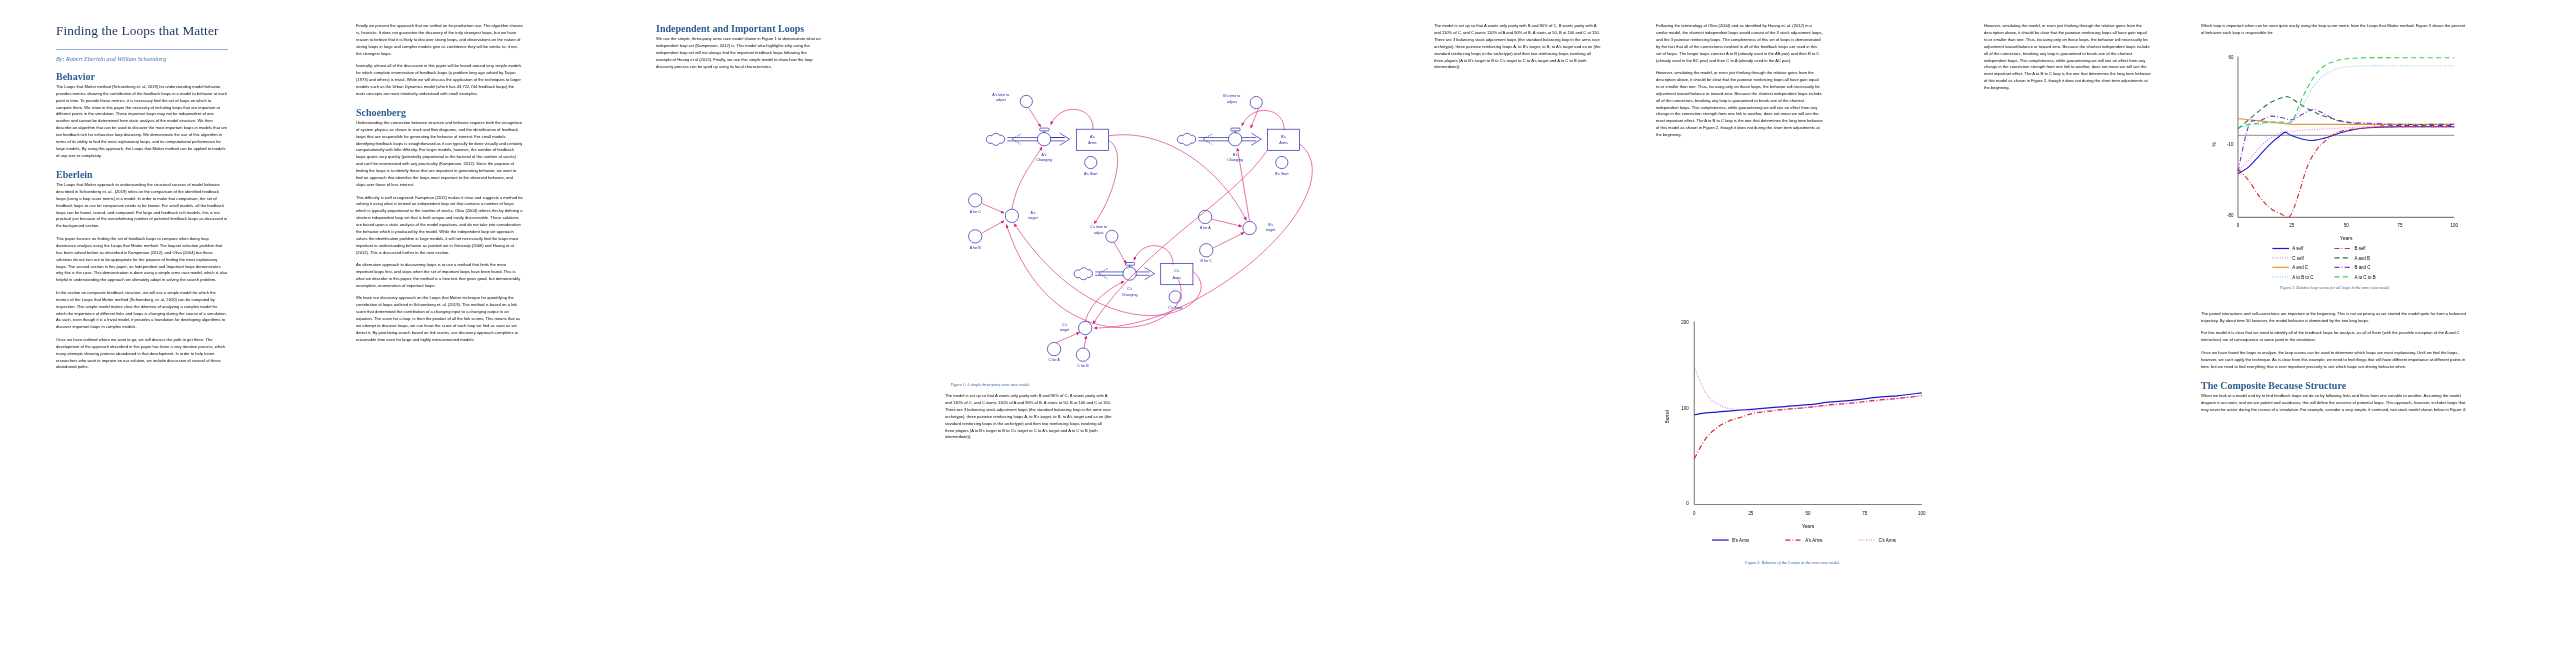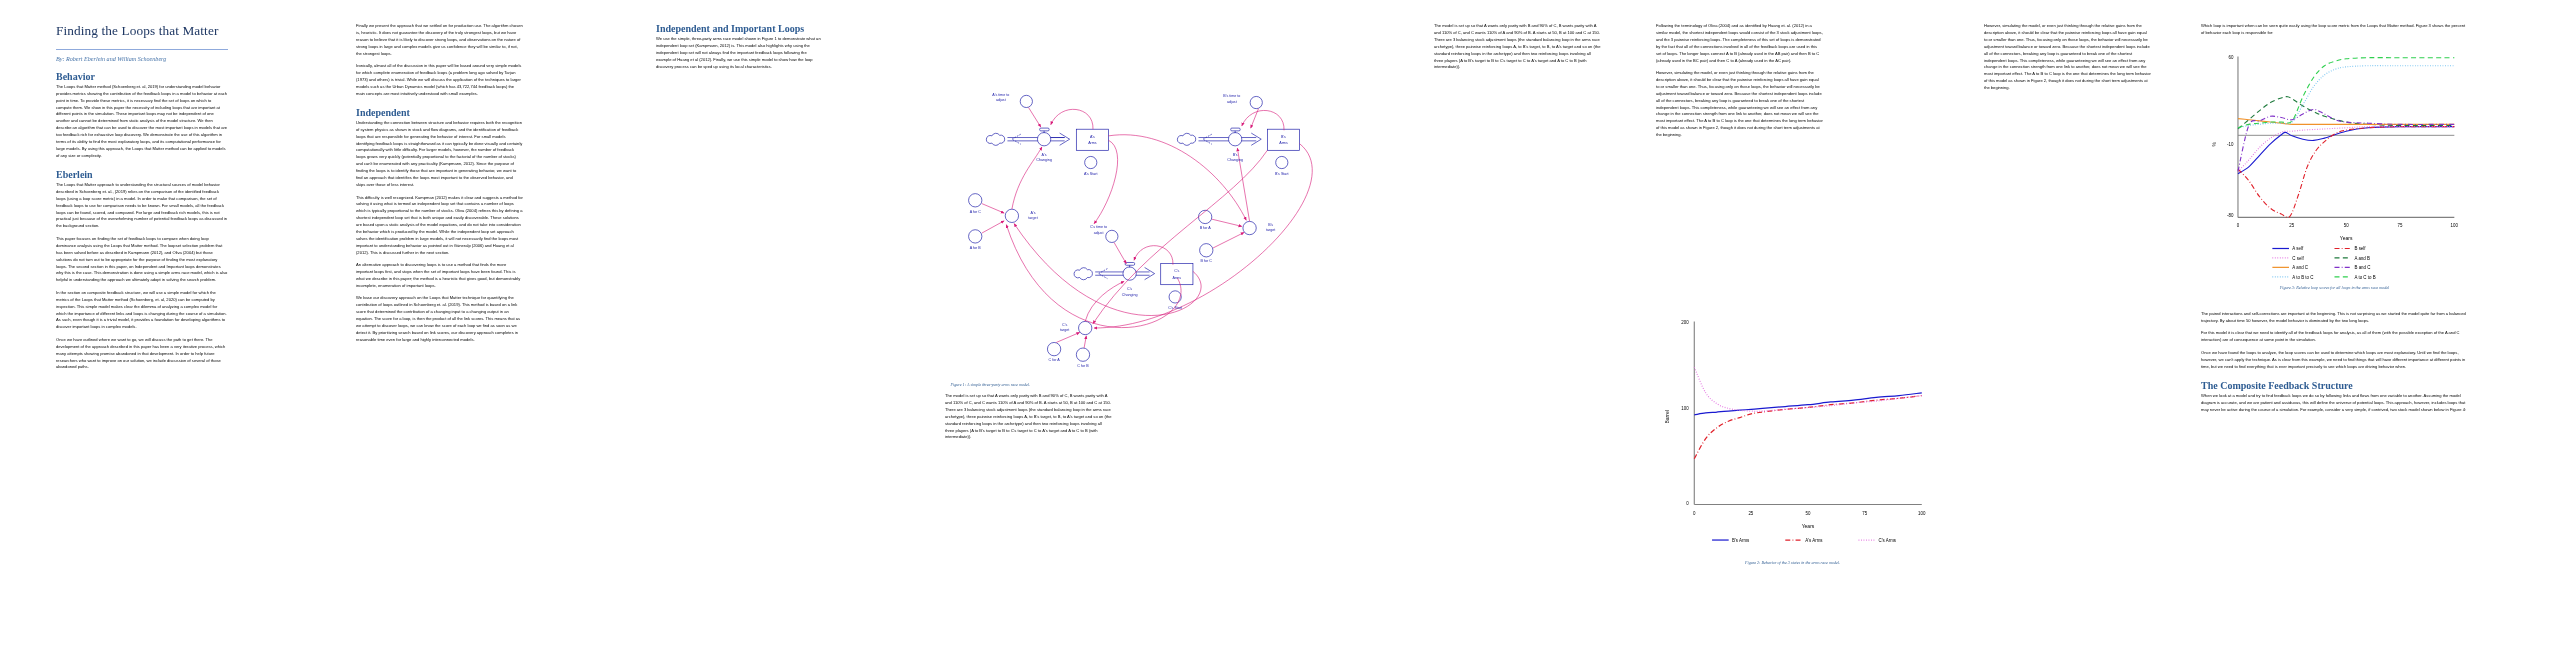--- a/index.html
+++ b/index.html
@@ -48,21 +48,21 @@
       <p class="body">In the section on composite feedback structure, we will use a simple model for which the metrics of the Loops that Matter method (Schoenberg, et. al, 2020) can be computed by inspection. This simple model makes clear the dilemma of analyzing a complex model for which the importance of different links and loops is changing during the course of a simulation. As such, even though it is a trivial model, it provides a foundation for developing algorithms to discover important loops in complex models.</p>
       <p class="body">Once we have outlined where we want to go, we will discuss the path to get there. The development of the approach described in this paper has been a very iterative process, which many attempts showing promise abandoned in that development. In order to help future researchers who want to improve on our solution, we include discussion of several of those abandoned paths.</p>
     </div>
   </div>
 
   <div class="col" id="c2">
     <div style="margin-top:23px;">
       <p class="body">Finally we present the approach that we settled on for production use. The algorithm chosen is, heuristic. It does not guarantee the discovery of the truly strongest loops, but we have reason to believe that it is likely to discover strong loops, and observations on the nature of strong loops in large and complex models give us confidence they will be similar to, if not, the strongest loops.</p>
       <p class="body">Ironically, almost all of the discussion in this paper will be based around very simple models for which complete enumeration of feedback loops (a problem long ago solved by Tarjan (1973) and others) is trivial.  While we will discuss the application of the techniques to larger models such as the Urban Dynamics model (which has 43,722,744 feedback loops) the main concepts are most intuitively understood with small examples.</p>
 
-      <h2 class="sec">Independent</h2>
+      <h2 class="sec">Schoenberg</h2>
       <p class="body">Understanding the connection between structure and behavior requires both the recognition of system physics as shown in stock and flow diagrams, and the identification of feedback loops that are responsible for generating the behavior of interest. For small models identifying feedback loops is straightforward as it can typically be done visually and certainly computationally with little difficulty. For larger models, however, the number of feedback loops grows very quickly (potentially proportional to the factorial of the number of stocks) and can't be enumerated with any practicality (Kampmann, 2012). Since the purpose of finding the loops is to identify those that are important in generating behavior, we want to find an approach that identifies the loops most important to the observed behavior, and skips over those of less interest.</p>
       <p class="body">This difficulty is well recognized. Kampman (2012) makes it clear and suggests a method for solving it using what is termed an independent loop set that contains a number of loops which is typically proportional to the number of stocks. Oliva (2004) refines this by defining a shortest independent loop set that is both unique and easily discoverable.  These solutions are based upon a static analysis of the model equations, and do not take into consideration the behavior which is produced by the model. While the independent loop set approach solves the identification problem in large models, it will not necessarily find the loops most important to understanding behavior as pointed out in Güneralp (2006) and Huang et al (2012). This is discussed further in the next section.</p>
       <p class="body">An alternative approach to discovering loops is to use a method that finds the more important loops first, and stops when the set of important loops have been found. This is what we describe in this paper; the method is a heuristic that gives good, but demonstrably incomplete, enumeration of important loops.</p>
       <p class="body">We base our discovery approach on the Loops that Matter technique for quantifying the contribution of loops outlined in Schoenberg et. al. (2019). This method is based on a link score that determined the contribution of a changing input to a changing output in an equation. The score for a loop, is then the product of all the link scores. This means that as we attempt to discover loops, we can know the score of each loop we find as soon as we detect it. By prioritizing search based on link scores, our discovery approach completes in reasonable time even for large and highly interconnected models.</p>
     </div>
   </div>
 
   <div class="col" id="c3">
     <div style="margin-top:23px;">
       <p class="body"></p>
@@ -307,19 +307,19 @@
             <text x="276" y="410.5" class="leglabel">A to C to B</text>
           </g>
       </svg>
       <div class="cap center" style="width:267px;margin-top:1.1px;">Figure 3: Relative loop scores for all loops in the arms race model</div>
     </div>
 
     <div style="position:absolute;left:217px;top:311px;width:267px;">
       <p class="body">The paired interactions and self-corrections are important at the beginning. This is not surprising as we started the model quite far from a balanced trajectory. By about time 50 however, the model behavior is dominated by the two long loops.</p>
       <p class="body">For this model it is clear that we need to identify all of the feedback loops for analysis, as all of them (with the possible exception of the A and C interaction) are of consequence at some point in the simulation.</p>
       <p class="body">Once we have found the loops to analyze, the loop scores can be used to determine which loops are most explanatory. Until we find the loops, however, we can't apply the technique. As is clear from this example, we need to find things that will have different importance at different points in time, but we need to find everything that is ever important precisely to see which loops are driving behavior when.</p>
-      <h2 class="sec">The Composite Feedback Structure</h2>
+      <h2 class="sec">The Composite Because Structure</h2>
       <p class="body">When we look at a model and try to find feedback loops we do so by following links and flows from one variable to another. Assuming the model diagram is accurate, and we are patient and assiduous, this will define the universe of potential loops. This approach, however, includes loops that may never be active during the course of a simulation. For example, consider a very simple, if contrived, two stock model shown below in Figure 4:</p>
     </div>
   </div>
 
 </div>
 
 
 </body></html>

